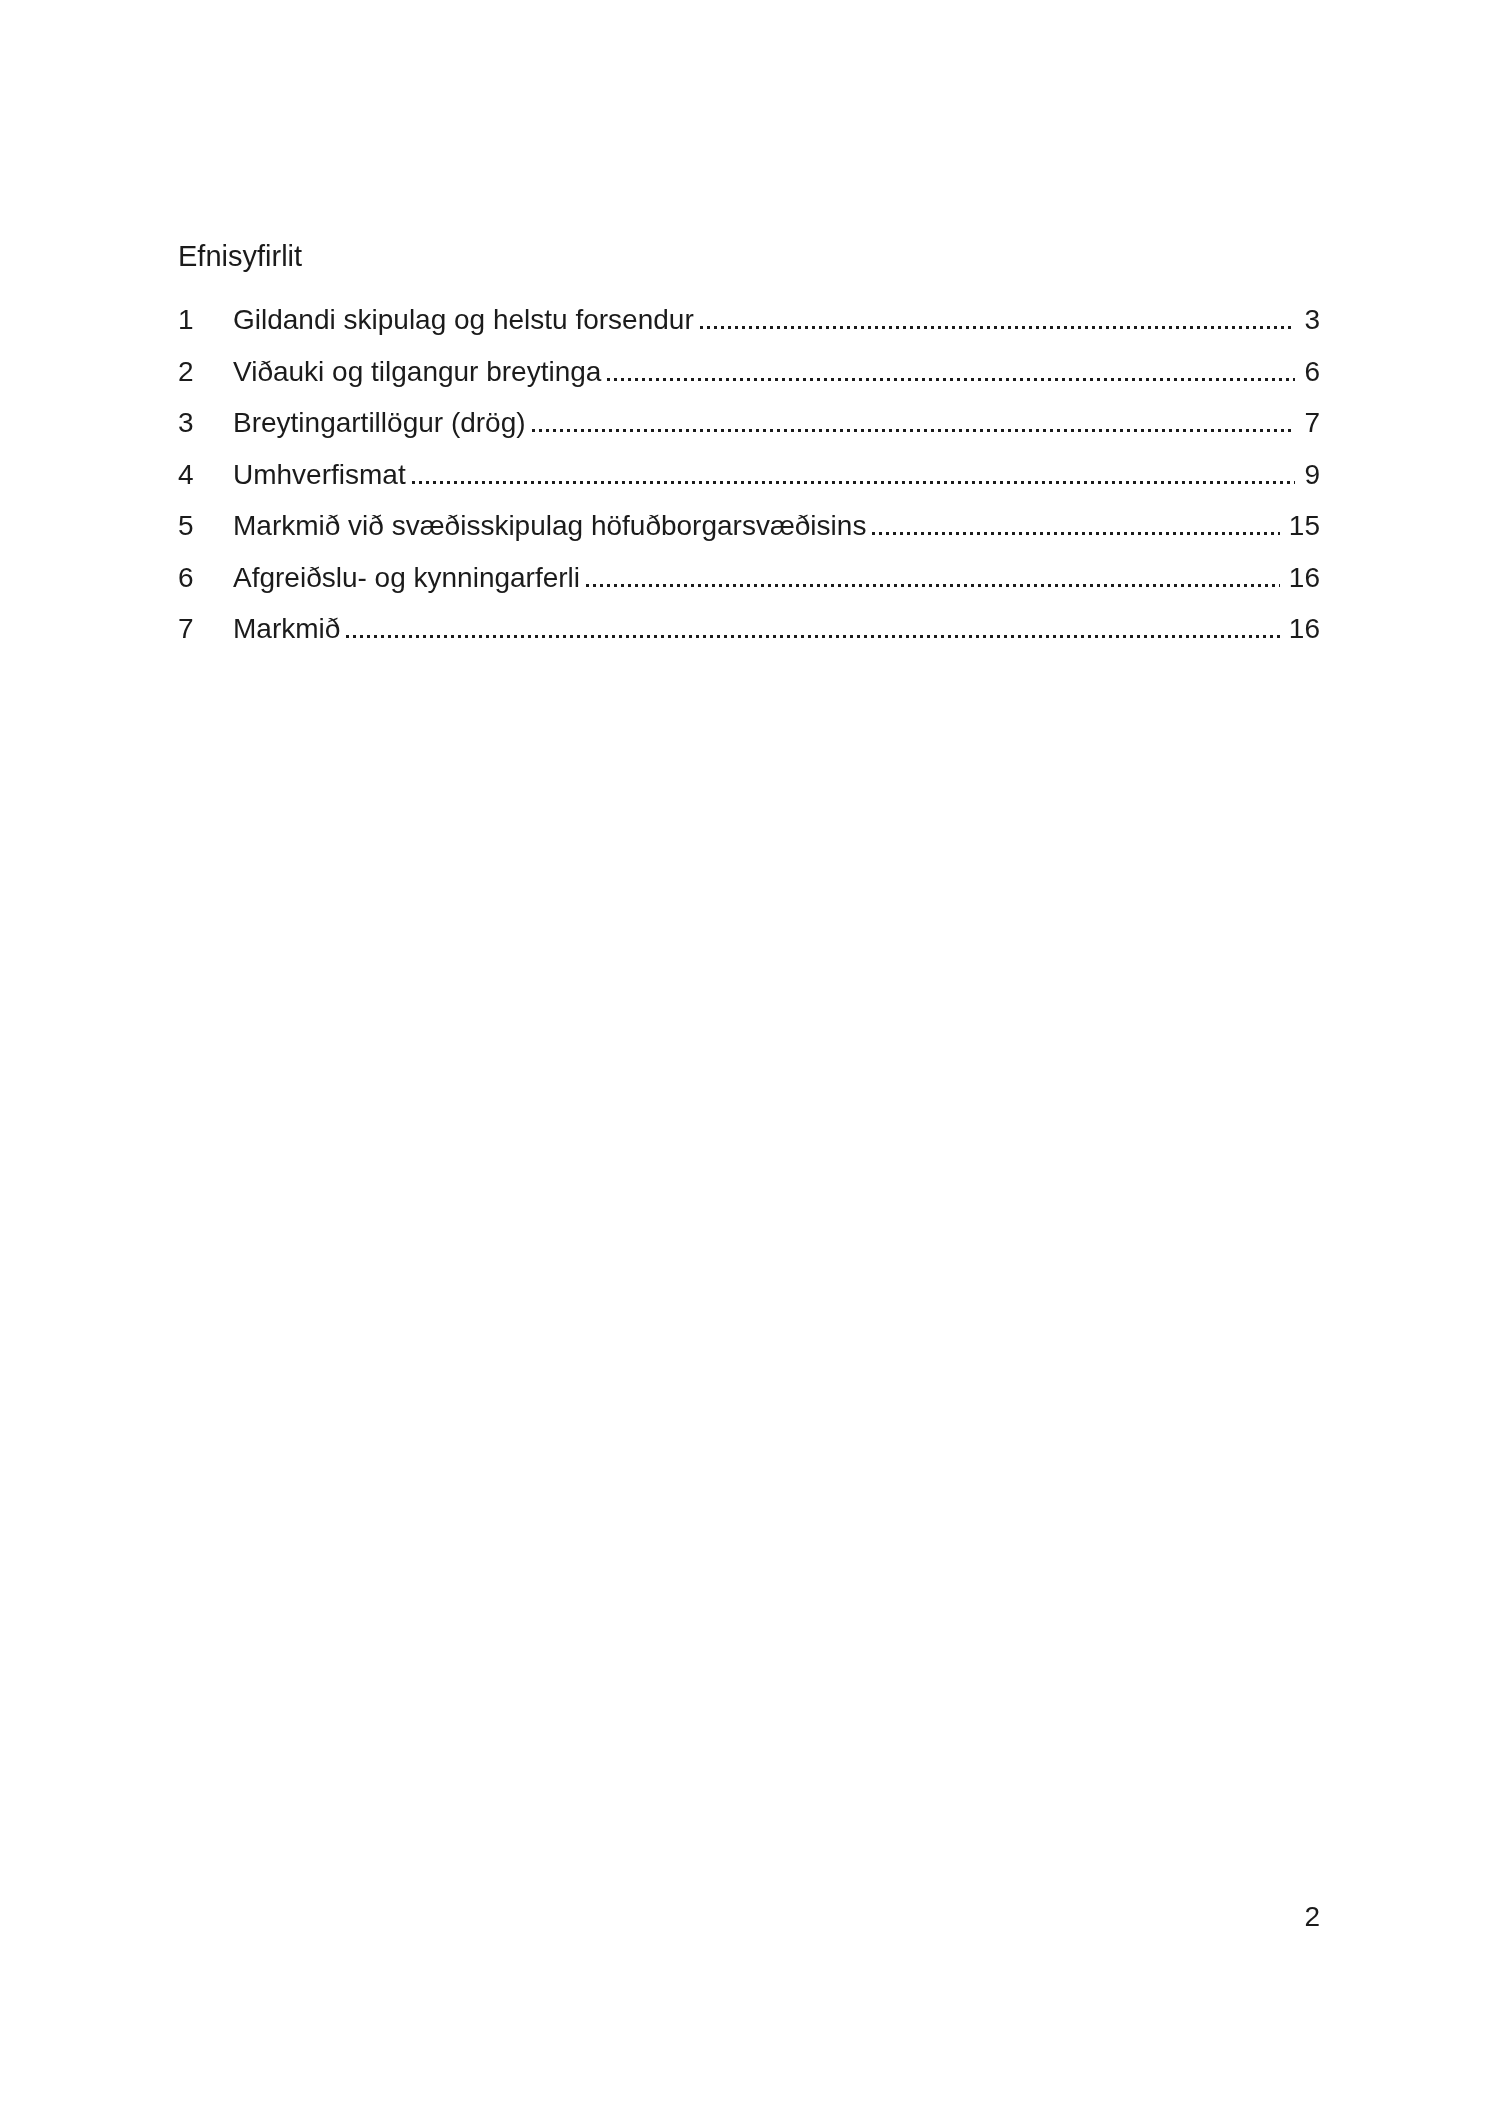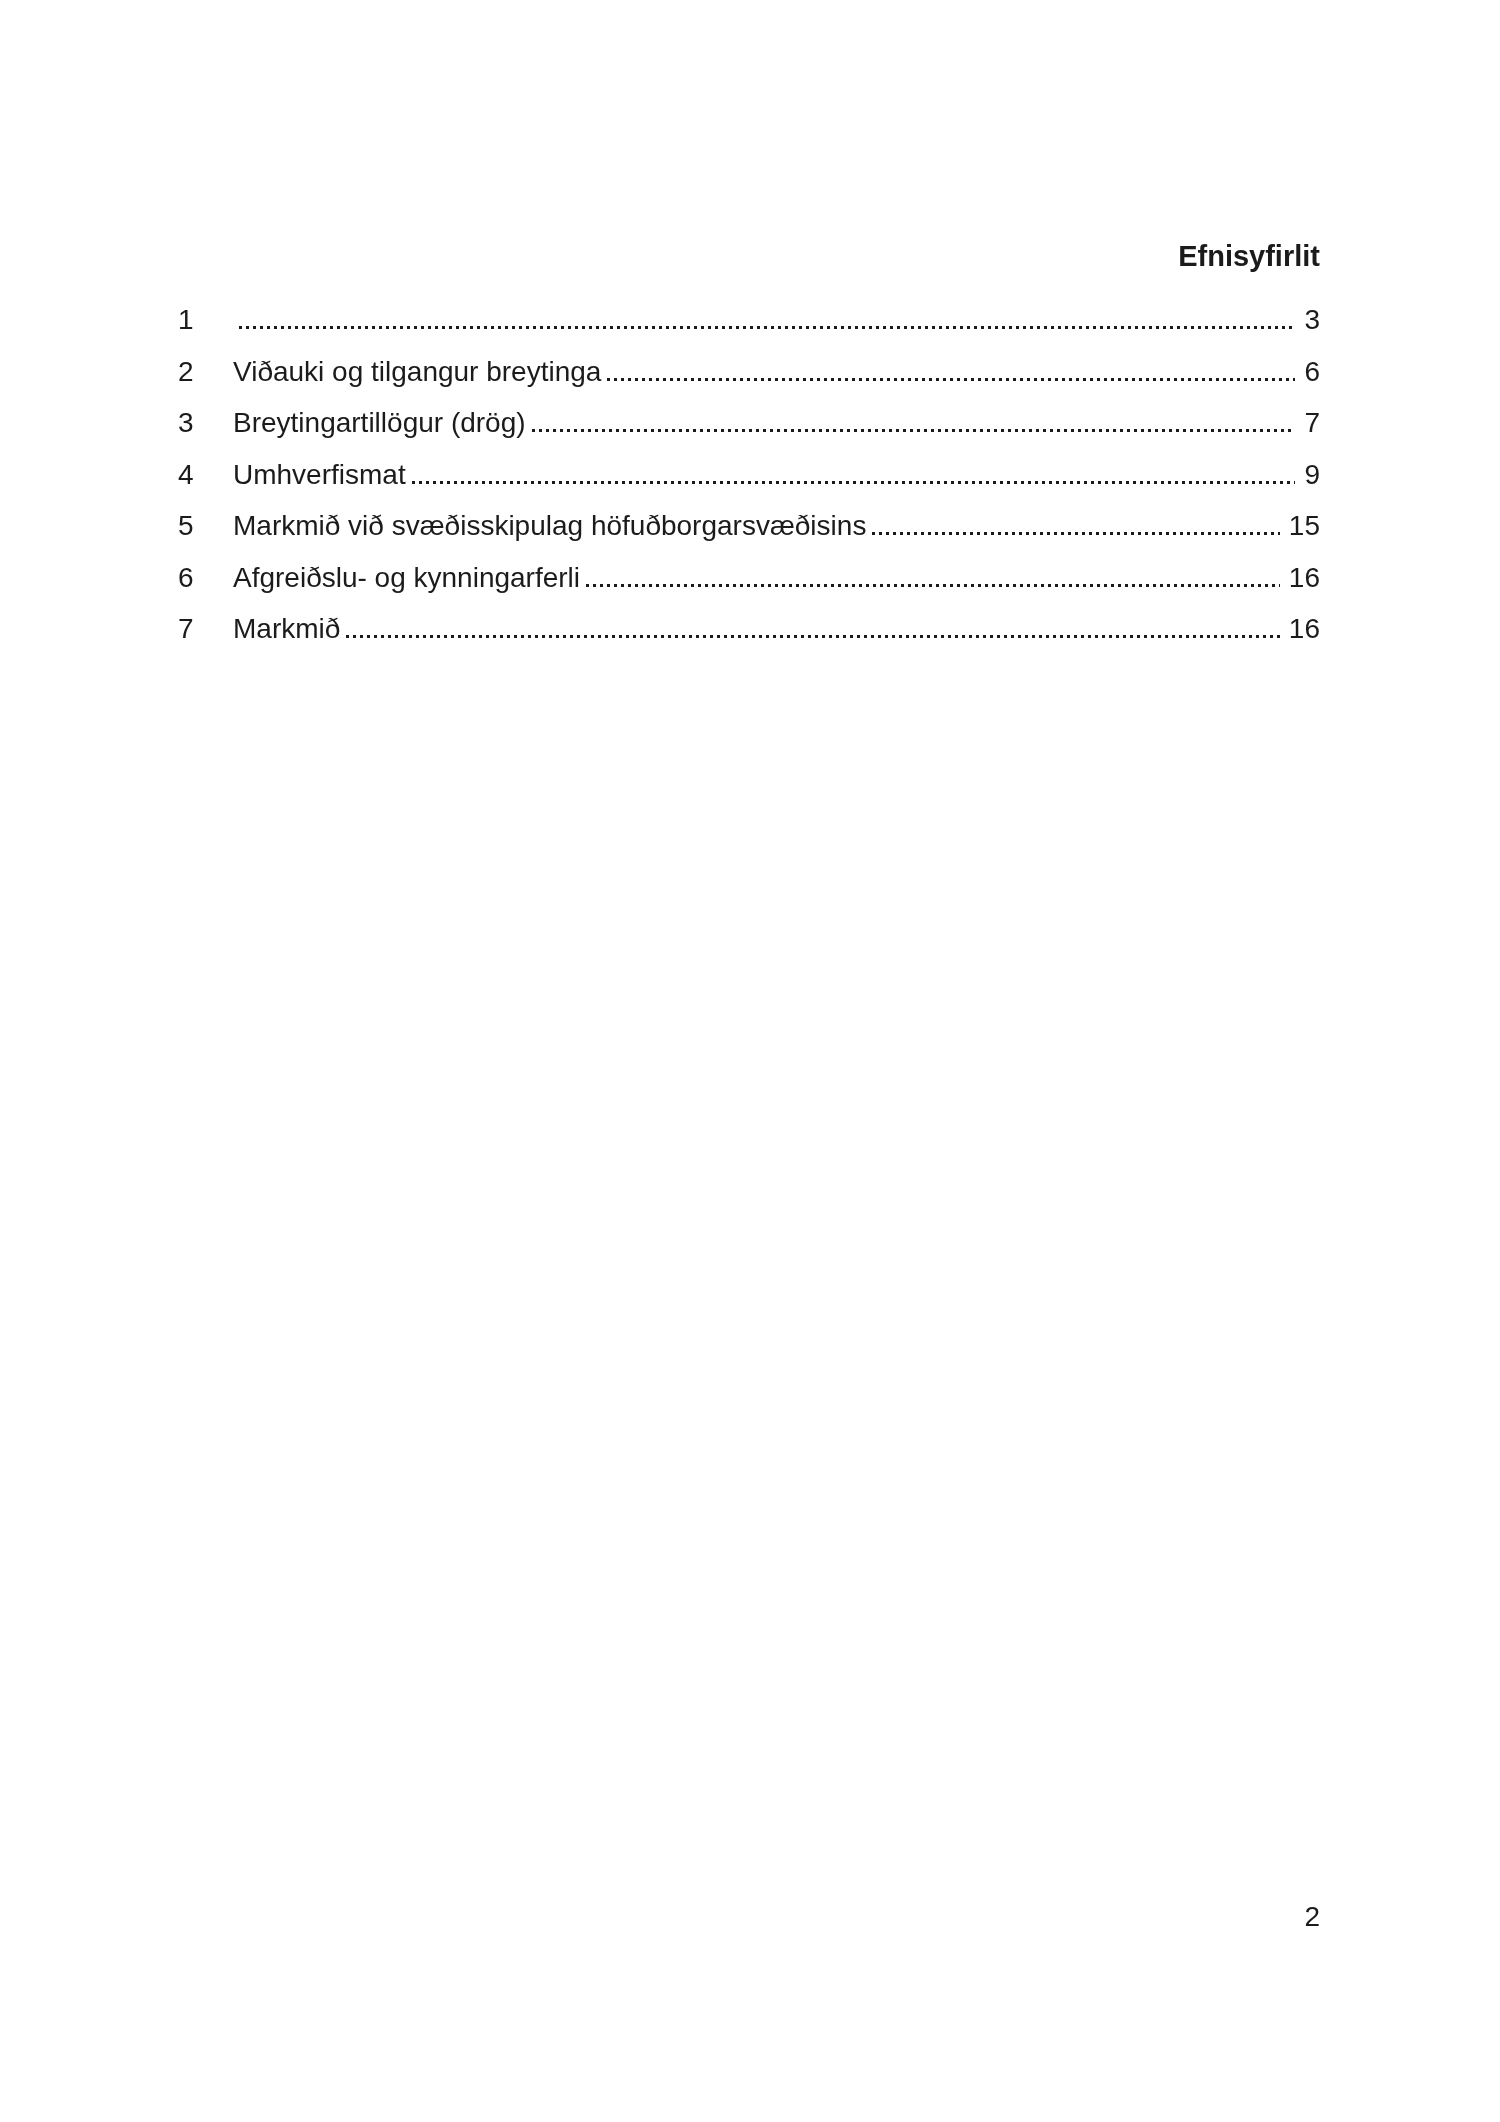--- a/index.html
+++ b/index.html
@@ -18,23 +18,22 @@
   }
   .content {
     position: absolute;
     left: 178px;
     top: 239px;
     width: 1142px;
   }
   .toc-heading {
     font-size: 29px;
     line-height: 34px;
-    font-weight: 700;
+    font-weight: 400;
     margin: 0 0 30px 0;
-    text-align: right;
   }
   .toc-list {
     display: block;
   }
   .toc-entry {
     display: flex;
     align-items: baseline;
     font-size: 28px;
     line-height: 34px;
     margin-bottom: 17.5px;
@@ -74,20 +73,21 @@
 <body>
 
 <div class="page">
   <div class="content">
     <h1 class="toc-heading">Efnisyfirlit</h1>
 
     <nav class="toc-list">
 
       <div class="toc-entry">
         <span class="toc-num">1</span>
+        <span class="toc-title">Gildandi skipulag og helstu forsendur</span>
         <span class="dot-leader"></span>
         <span class="toc-page">3</span>
       </div>
 
       <div class="toc-entry">
         <span class="toc-num">2</span>
         <span class="toc-title">Viðauki og tilgangur breytinga</span>
         <span class="dot-leader"></span>
         <span class="toc-page">6</span>
       </div>

